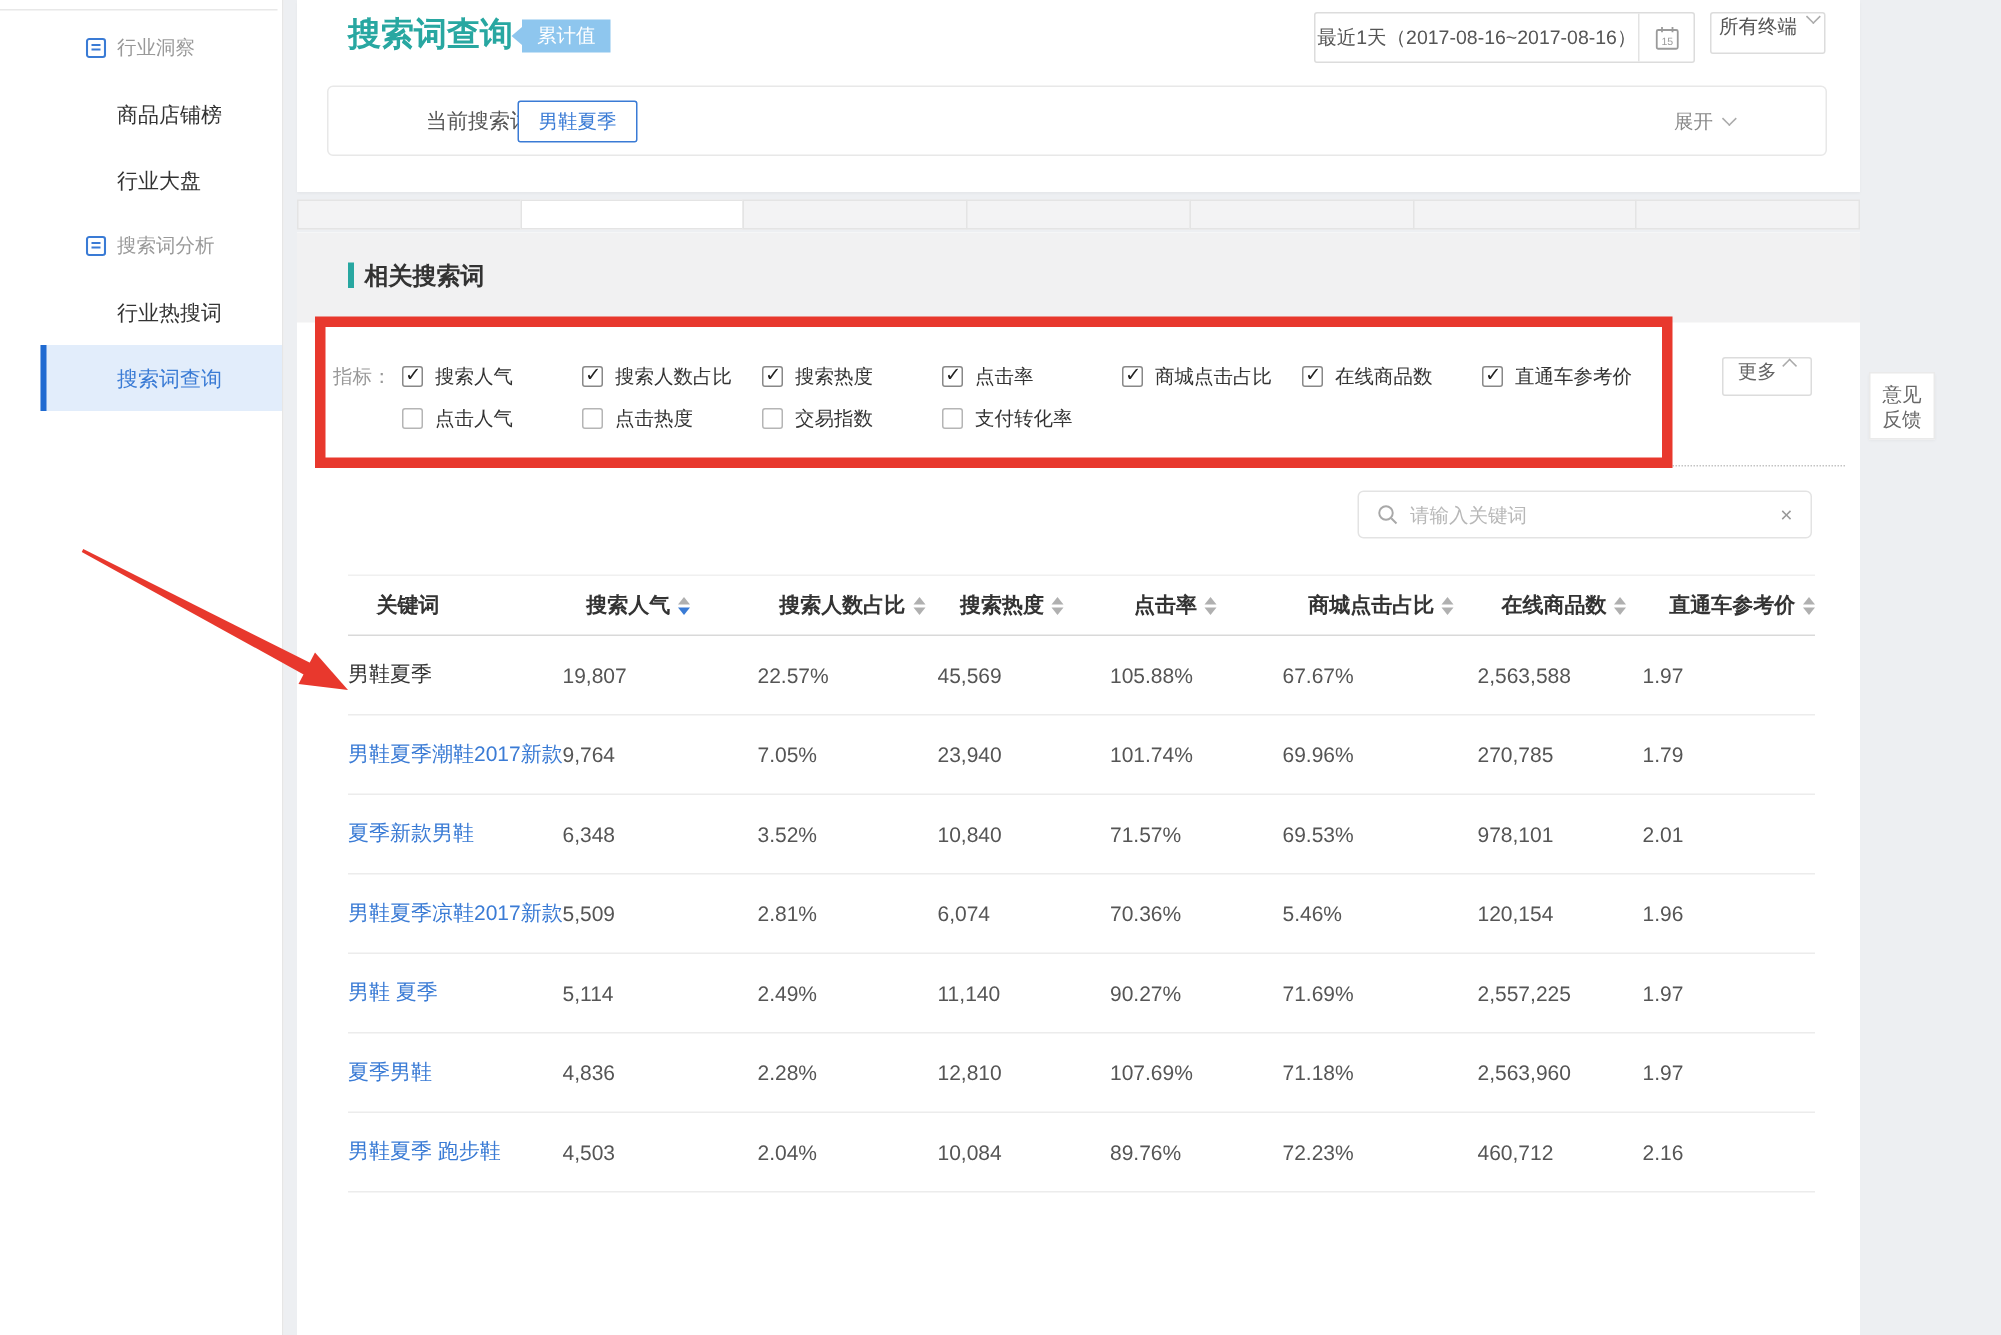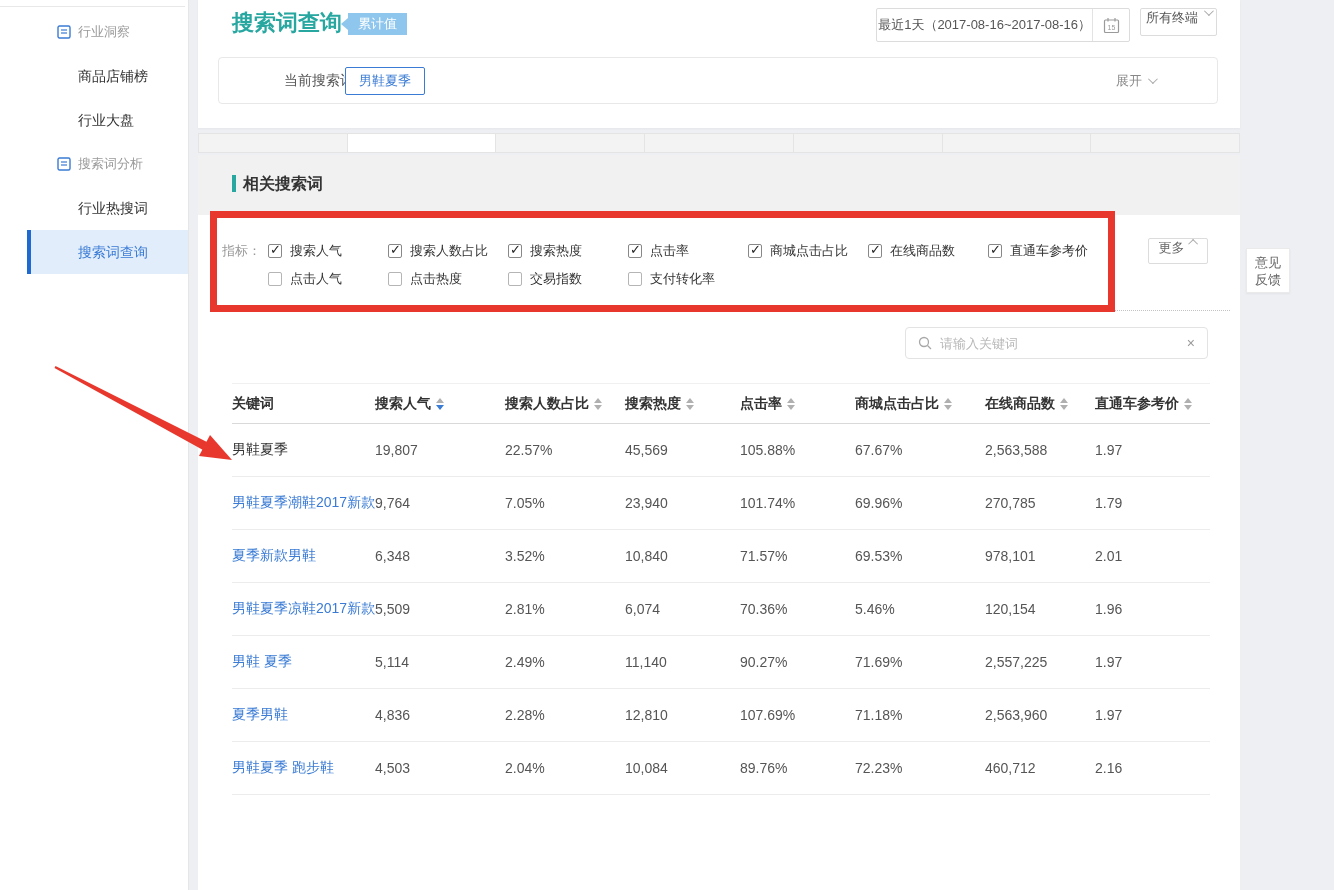--- a/index.html
+++ b/index.html
@@ -58,21 +58,21 @@
 
   .kw-search { position:absolute; left:707px; top:172px; width:303px; height:32px; border:1px solid #e3e3e3; border-radius:4px; background:#fff; display:flex; align-items:center; padding:0 12px; gap:8px; }
   .kw-search input { flex:1; border:none; outline:none; font-size:13px; color:#555; font-family:inherit; }
   .kw-search input::placeholder { color:#b8b8b8; }
   .clear-x { color:#999; font-size:14px; cursor:pointer; }
 
   
   .table { position:absolute; left:34px; top:228px; width:978px; border-top:1px solid #f0f0f0; }
   .tr { display:flex; align-items:center; }
   .thead { height:40px; border-bottom:1px solid #d9d9d9; }
-  .th { font-size:14px; font-weight:bold; color:#333; display:flex; align-items:center; gap:5px; cursor:pointer; white-space:nowrap; }
+  .th { font-size:14px; font-weight:bold; color:#333; display:flex; align-items:center; gap:5px; cursor:pointer; white-space:nowrap;margin-left:19px; }
   .tr > div:nth-child(1){ width:143px; } .tr > div:nth-child(2){ width:130px; }
   .tr > div:nth-child(3){ width:120px; } .tr > div:nth-child(4){ width:115px; }
   .tr > div:nth-child(5){ width:115px; } .tr > div:nth-child(6){ width:130px; }
   .tr > div:nth-child(7){ width:110px; } .tr > div:nth-child(8){ width:115px; }
   .sort { display:inline-flex; flex-direction:column; gap:2px; }
   .arr-up { width:0; height:0; border-left:4px solid transparent; border-right:4px solid transparent; border-bottom:5px solid #b0b0b0; }
   .arr-dn { width:0; height:0; border-left:4px solid transparent; border-right:4px solid transparent; border-top:5px solid #b0b0b0; }
   .th.sorted-desc .arr-dn { border-top-color:#3a7bd5; }
   .row { height:53px; border-bottom:1px solid #ececec; font-size:14px; color:#555; }
   .row .keyword { color:#3a7bd5; cursor:pointer; white-space:nowrap; }

